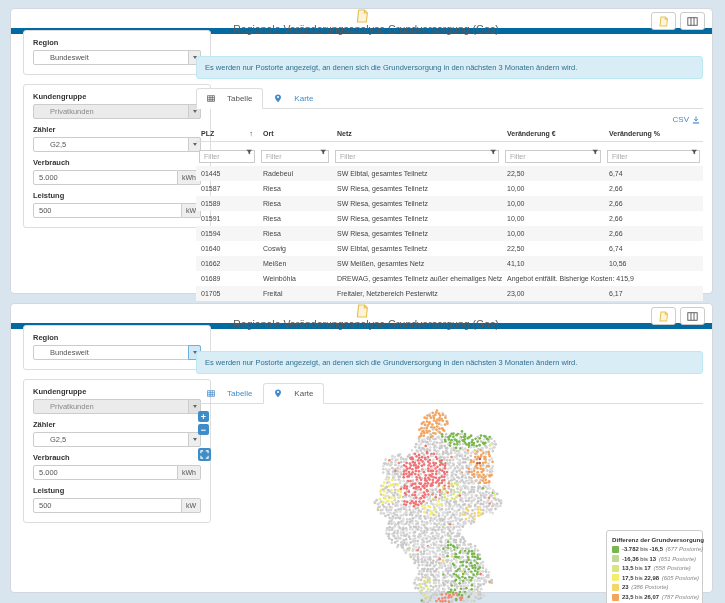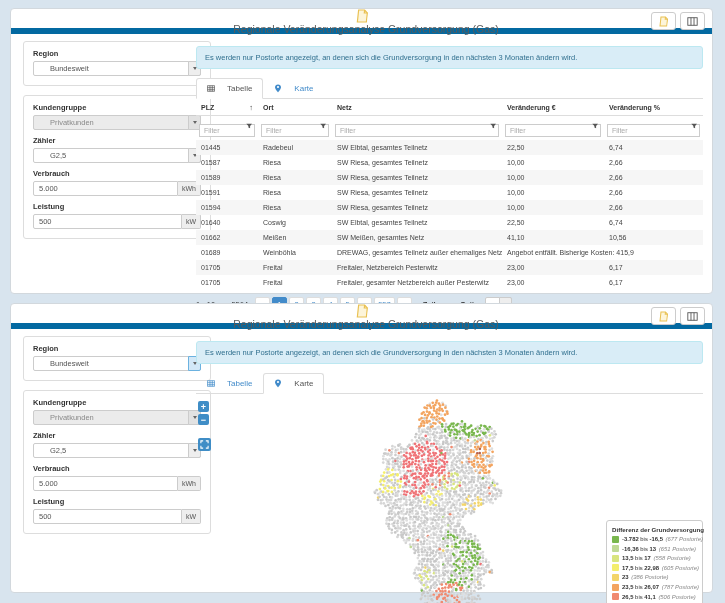--- a/index.html
+++ b/index.html
@@ -7,36 +7,36 @@
   .page{position:relative;width:725px;height:603px;background:#d8e4ee;font-family:"Liberation Sans",sans-serif;overflow:hidden;}
   .panel{position:absolute;left:10px;width:703px;background:#fff;border:1px solid #d2d8dd;border-radius:4px;}
   #p1{top:8px;height:286px;}
   #p2{top:303px;height:290px;}
   .p-head{height:25px;border-bottom:6px solid #0369a1;display:flex;align-items:center;padding:0 25px;position:relative;flex-direction:column;}
   .p-title{font-size:10.5px;color:#5a5a5a;margin-left:9px;}
   .file-ico{transform:skewX(-6deg);display:inline-flex;}
   .head-btns{position:absolute;right:7px;top:3px;display:flex;gap:4px;}
   .hbtn{width:25px;height:18px;border:1px solid #ccc;border-radius:3px;background:#fff;display:flex;align-items:center;justify-content:center;cursor:pointer;}
   
-  .form-col{position:absolute;left:12px;top:32px;width:188px;}
+  .form-col{position:absolute;left:12px;top:21px;width:188px;}
   .fbox{border:1px solid #ddd;border-radius:3px;padding:7px 9px 9px;background:#fff;}
   .fbox + .fbox{margin-top:9px;}
   .flabel{display:block;font-size:7.5px;font-weight:bold;color:#333;margin:6px 0 3px;}
   .flabel:first-child{margin-top:0;}
   .sel{position:relative;height:15px;border:1px solid #ccc;border-radius:2px;background:#fff;font-size:7.5px;color:#555;display:flex;align-items:center;padding-left:16px;}
   .sel .arr{position:absolute;right:-1px;top:-1px;bottom:-1px;width:13px;background:#eee;border:1px solid #ccc;border-radius:0 2px 2px 0;display:flex;align-items:center;justify-content:center;}
   .tri{width:0;height:0;border-left:2.5px solid transparent;border-right:2.5px solid transparent;border-top:3.5px solid #666;}
   .sel.disabled{background:#ebebeb;color:#8a8a8a;}
   .sel.disabled .arr{background:#e2e2e2;}
   .sel.focus .arr{background:#d3e8f7;border-color:#6cb2e0;}
   .igroup{display:flex;}
   .igroup input{flex:1;min-width:0;height:15px;border:1px solid #ccc;border-radius:2px 0 0 2px;font-size:7.5px;color:#555;padding:0 5px;font-family:"Liberation Sans",sans-serif;}
   .addon{border:1px solid #ccc;border-left:none;background:#eee;font-size:7px;color:#555;display:flex;align-items:center;padding:0 4px;border-radius:0 2px 2px 0;}
   
-  .content-col{position:absolute;left:185px;top:31px;width:507px;}
+  .content-col{position:absolute;left:185px;top:41px;width:507px;}
   .alert{background:#d9edf7;border:1px solid #bce8f1;border-radius:3px;color:#31708f;font-size:7.5px;padding:6px 8px;margin-top:6px;}
   .tabs{display:flex;border-bottom:1px solid #ddd;margin-top:9px;}
   .tab{display:flex;align-items:center;gap:12px;font-size:8px;padding:5px 10px;margin-bottom:-1px;cursor:pointer;background:transparent;border:1px solid transparent;}
   .tab.active{border:1px solid #ddd;border-bottom:1px solid #fff;border-radius:3px 3px 0 0;color:#555;background:#fff;}
   .tab.link{color:#428bca;}
   .tab svg{width:8px;height:9px;}
   .csv-row{display:flex;justify-content:flex-end;align-items:center;gap:3px;margin:6px 3px 1px 0;font-size:8px;color:#428bca;cursor:pointer;}
   table{width:100%;border-collapse:collapse;table-layout:fixed;}
   th{font-size:7px;color:#333;text-align:left;padding:5px 5px 4px;border-bottom:1px solid #ddd;position:relative;white-space:nowrap;}
   .sort{position:absolute;right:5px;top:4px;font-size:7.5px;color:#333;font-weight:bold;}
@@ -151,20 +151,27 @@
         </span>
         <span class="tab link">
           <svg viewBox="0 0 10 12">
               <path d="M5 0.5 C2.5 0.5 1 2.3 1 4.2 C1 6.8 5 11 5 11 C5 11 9 6.8 9 4.2 C9 2.3 7.5 0.5 5 0.5 Z" fill="currentColor"></path>
               <circle cx="5" cy="4" r="1.4" fill="#fff"></circle>
             </svg>
           <span>Karte</span>
         </span>
       </div>
 
+      <div class="csv-row">
+        <span>CSV</span>
+        <svg width="8" height="8" viewBox="0 0 10 10">
+            <path d="M5 0.5 V5.8 M2.8 3.8 L5 6.2 L7.2 3.8" stroke="#428bca" stroke-width="1.2" fill="none"></path>
+            <path d="M1 8.7 h8" stroke="#428bca" stroke-width="1.5"></path>
+          </svg>
+      </div>
 
       <table>
         <colgroup>
             <col style="width:62px">
             <col style="width:74px">
             <col style="width:170px">
             <col style="width:102px">
             <col style="width:99px">
           </colgroup>
         <thead>

